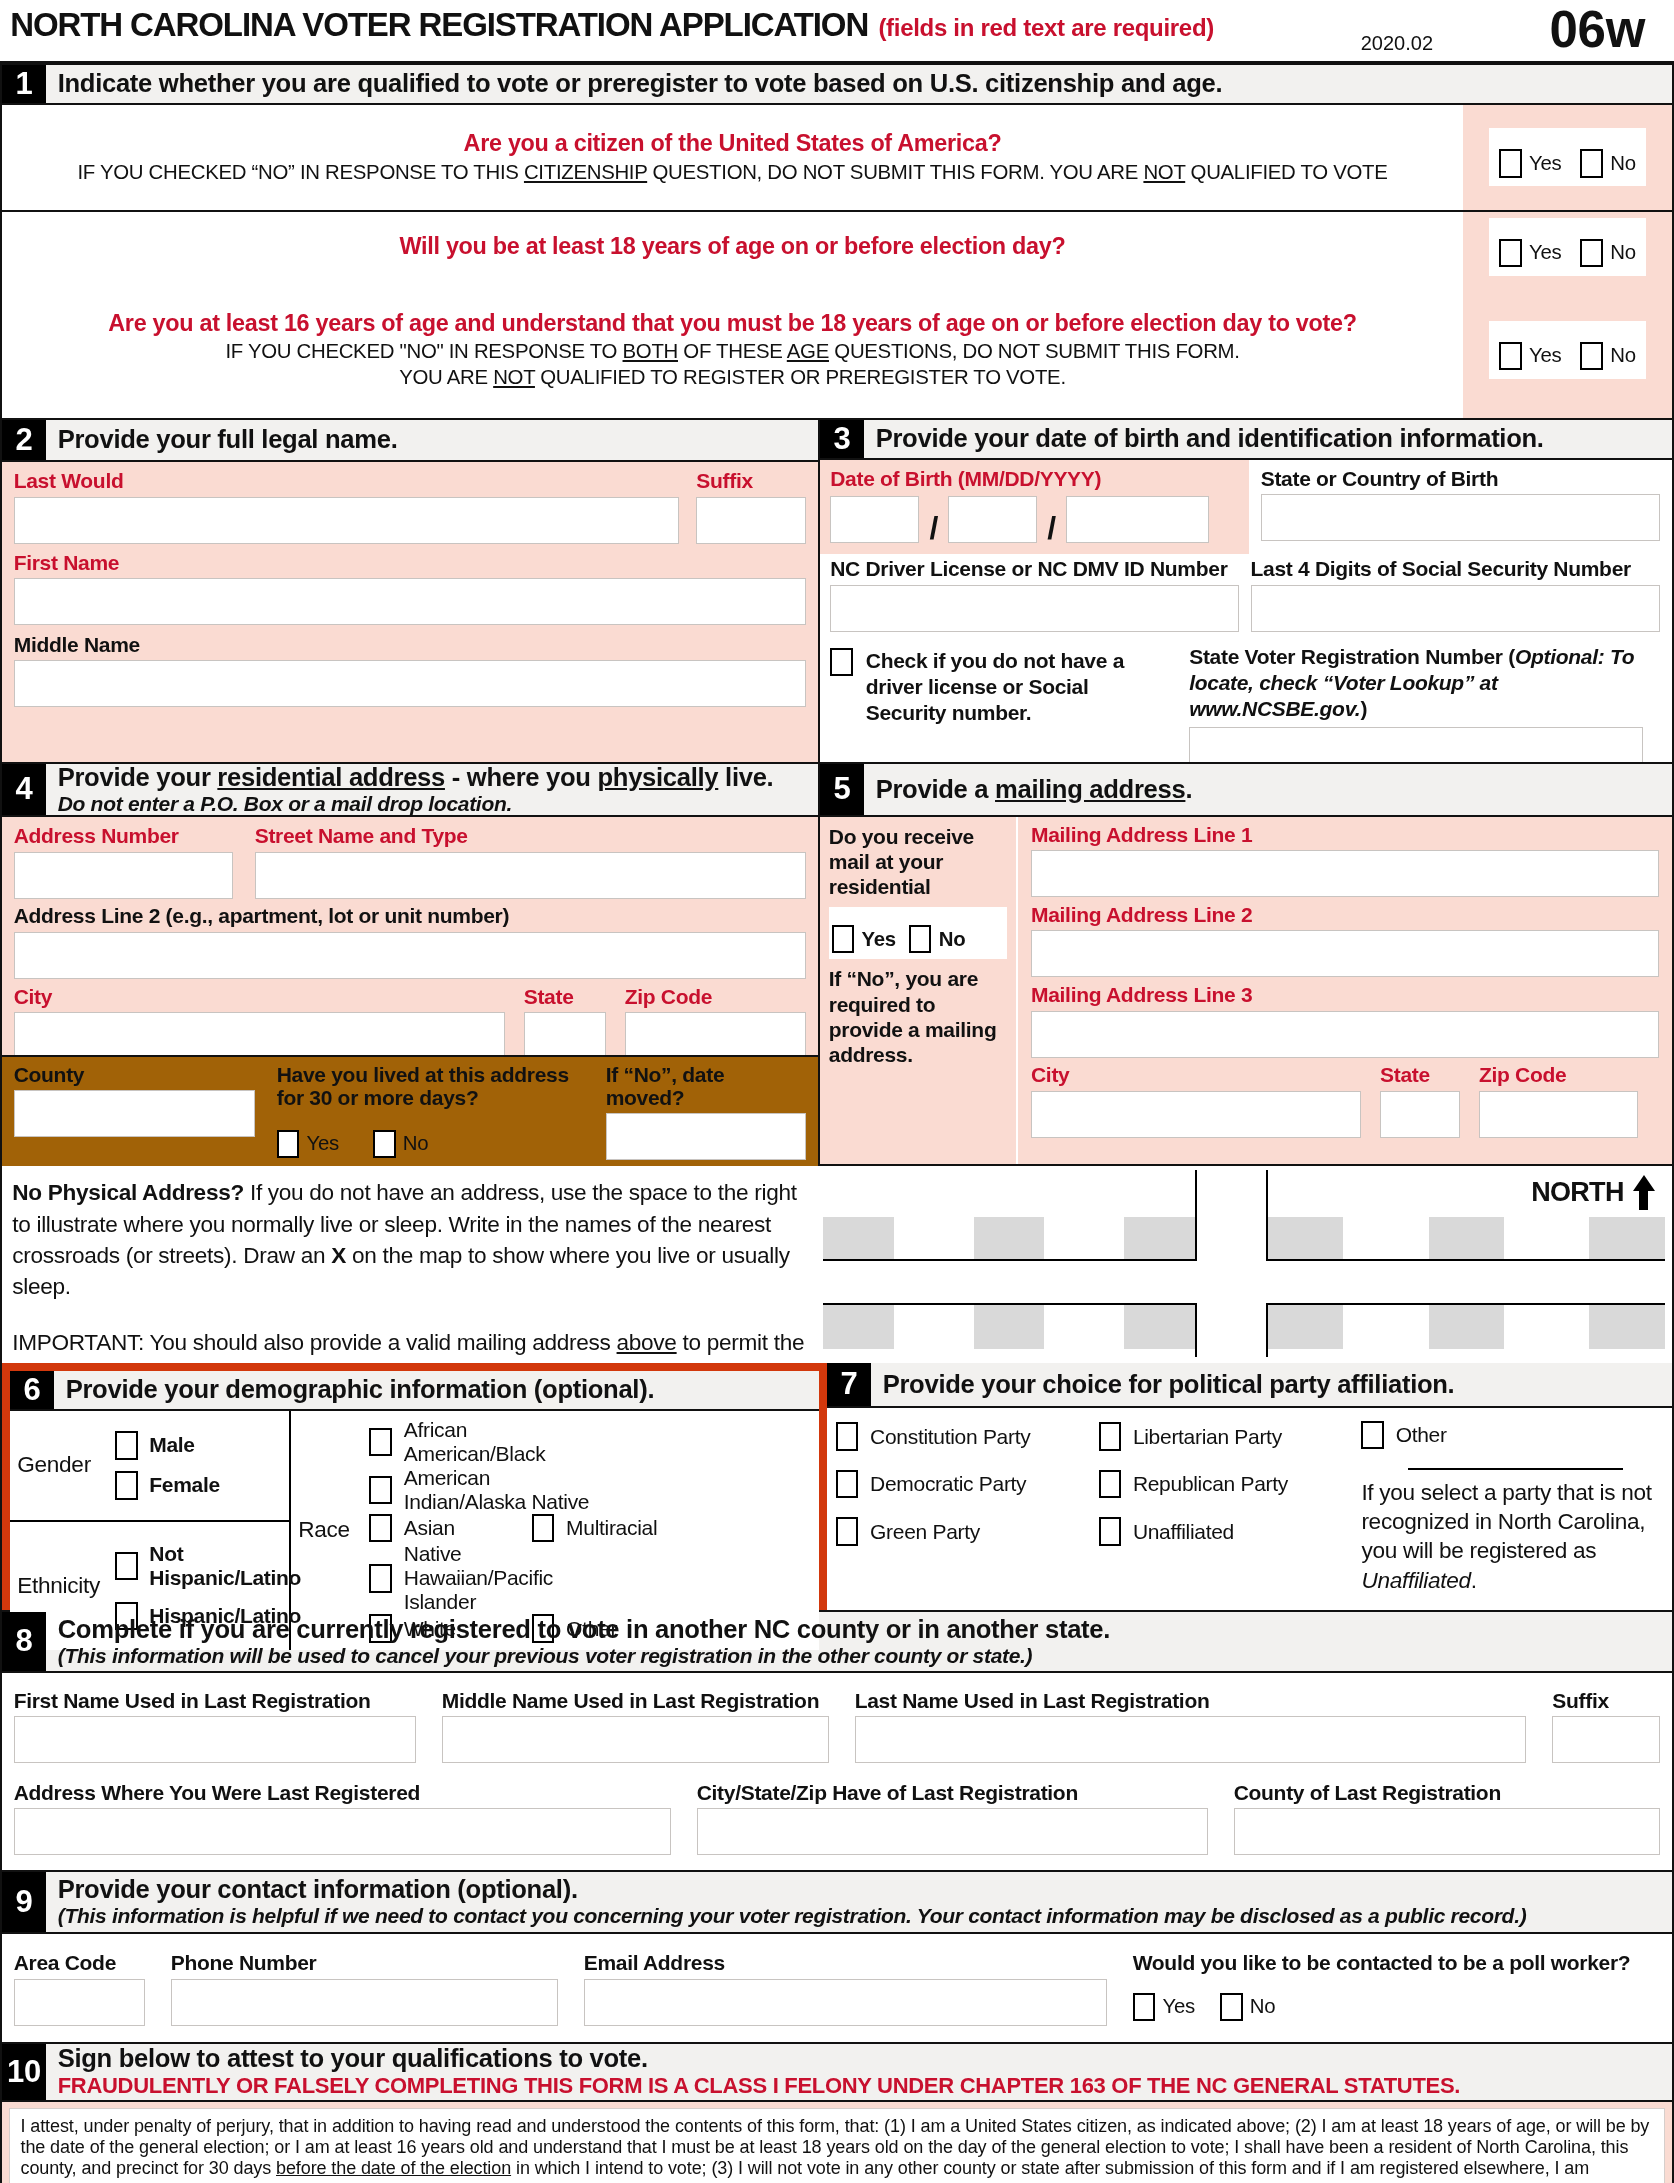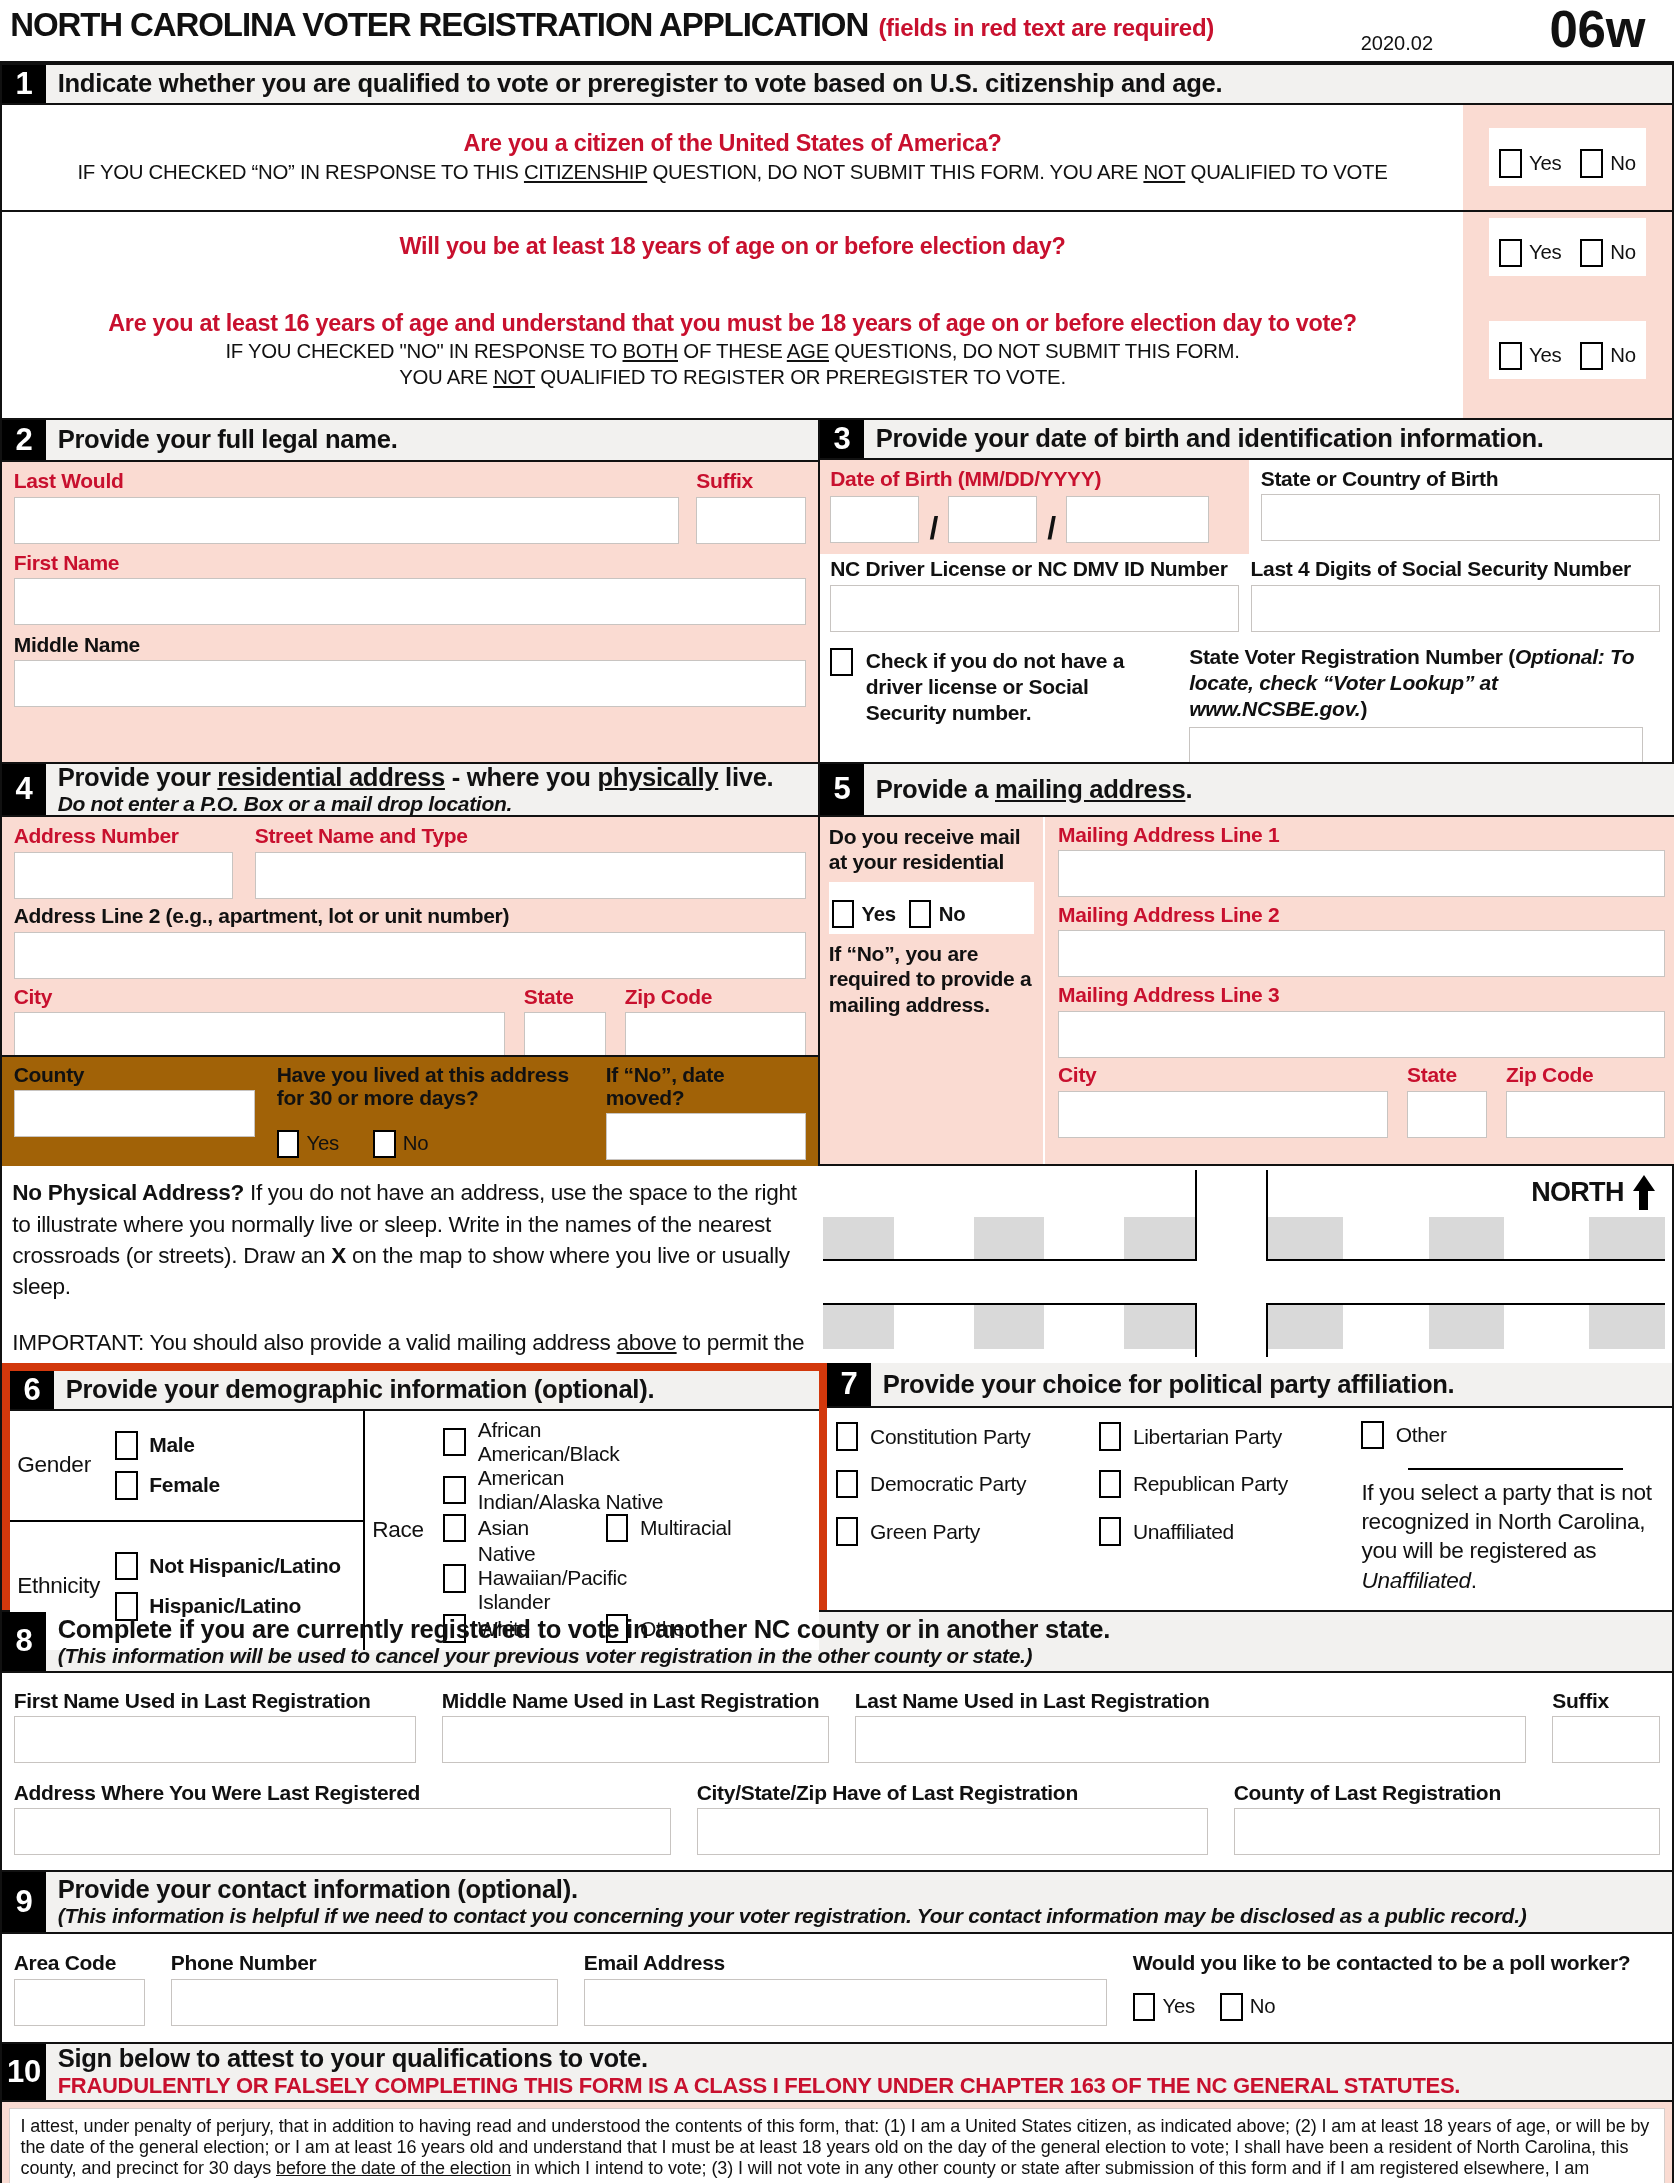--- a/index.html
+++ b/index.html
@@ -51,21 +51,21 @@
   .slash{font-size:32px;font-weight:bold;line-height:0.9;}
   .whitebox{padding:7.3px 11.7px;}
   .s3row2{display:flex;padding:2.9px 0 7.3px 0;}
   .s3row3{display:flex;padding:4.4px 10.2px 8.8px 10.2px;gap:16px;}
   .noid{display:flex;gap:13px;width:343px;flex:none;align-items:flex-start;padding-top:4.4px;}
   .noidtext{font-size:21px;font-weight:bold;line-height:1.25;}
   .svrlab{font-size:21px;font-weight:bold;line-height:1.25;}
   
   .countyband{border-top:2.9px solid var(--ink);background:#a16207;padding:5.8px 11.7px;display:flex;gap:22px;flex:1;}
   .s5wrap{display:flex;flex:1;background:var(--pink);}
-  .s5left{width:225px;flex:none;padding:7.3px 8.8px;font-size:21px;font-weight:bold;line-height:1.2;border-right:2.9px solid #fff;}
+  .s5left{width:198px;flex:none;padding:7.3px 8.8px;font-size:21px;font-weight:bold;line-height:1.2;border-right:2.9px solid #fff;}
   .s5right{flex:1;padding:5.8px 13px;display:flex;flex-direction:column;gap:5.8px;}
   
   .nophys{display:flex;border-top:2.9px solid var(--ink);background:#fff;}
   .nptext{width:821px;flex:none;padding:11.7px 5.8px 7.3px 10.2px;font-size:22.6px;line-height:1.38;}
   .nptext p+p{margin-top:25px;}
   .map{flex:1;position:relative;display:grid;grid-template-columns:374px 69px 1fr;grid-template-rows:91px 42px 1fr;margin:4.4px 7.3px 5.8px 0;}
   .quad{position:relative;display:flex;justify-content:space-between;}
   .quad .d{width:19%;background:var(--dash);}
   .qtl{border-right:2.2px solid #000;border-bottom:2.9px solid #000;align-items:flex-end;}
   .qtr{border-left:2.2px solid #000;border-bottom:2.9px solid #000;align-items:flex-end;}
@@ -75,21 +75,21 @@
   .qbl .d,.qbr .d{height:44px;}
   .north{position:absolute;top:4.4px;right:10.2px;display:flex;align-items:center;gap:8.8px;font-size:27px;font-weight:bold;letter-spacing:-0.7px;}
   .na{display:inline-flex;flex-direction:column;align-items:center;}
   .nah{width:0;height:0;border-left:11px solid transparent;border-right:11px solid transparent;border-bottom:16px solid #000;}
   .nas{width:9.5px;height:19px;background:#000;}
   
   .row67{display:flex;}
   .hlwrap{width:825px;flex:none;border:8.8px solid var(--hl);display:flex;flex-direction:column;}
   .hlwrap .band{border-top:none;}
   .s6grid{flex:1;display:flex;background:#fff;}
-  .s6left{width:355px;flex:none;border-right:2.2px solid #000;display:flex;flex-direction:column;}
+  .s6left{width:281px;flex:none;border-right:2.2px solid #000;display:flex;flex-direction:column;}
   .s6cell{display:flex;align-items:center;padding:4.4px 7.3px;gap:11.7px;}
   .s6cell.g{flex:11;border-bottom:2.2px solid #000;}
   .s6cell.e{flex:13;}
   .grouplab{font-size:22.6px;width:86px;flex:none;}
   .optcol{display:flex;flex-direction:column;gap:11.7px;font-weight:bold;}
   .opt{display:inline-flex;align-items:center;gap:11.7px;font-size:21px;}
   .s6right{flex:1;display:flex;padding:5.8px 4.4px 5.8px 7.3px;gap:10.2px;}
   .racelab{font-size:22.6px;align-self:center;width:61px;flex:none;}
   .racegrid{flex:1;display:flex;flex-direction:column;justify-content:space-between;padding:1.5px 0;}
   .racerow{display:flex;gap:7.3px;}

